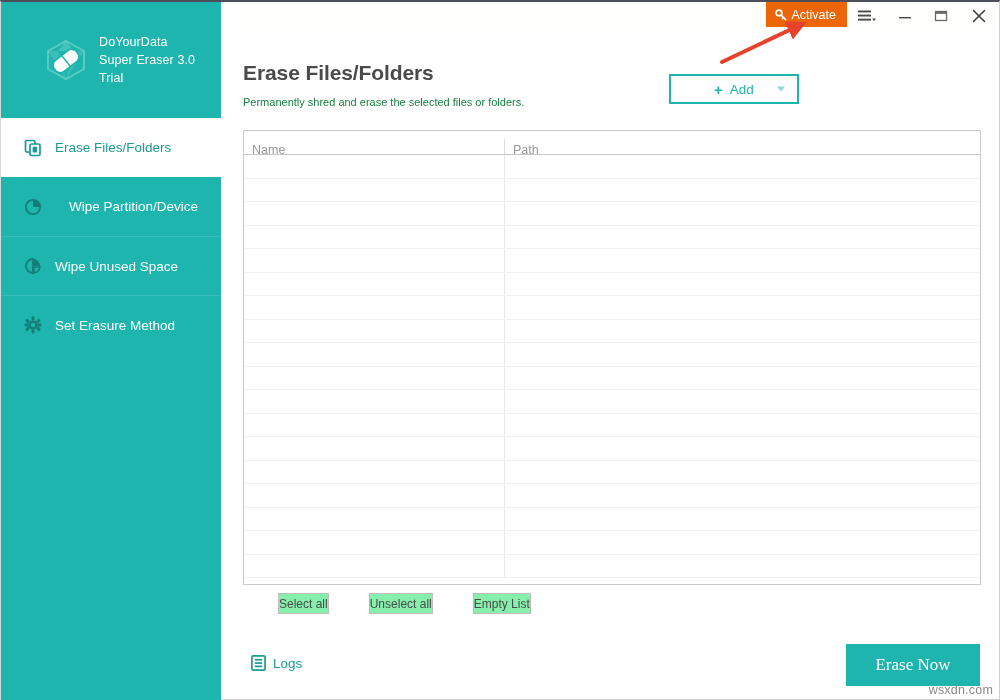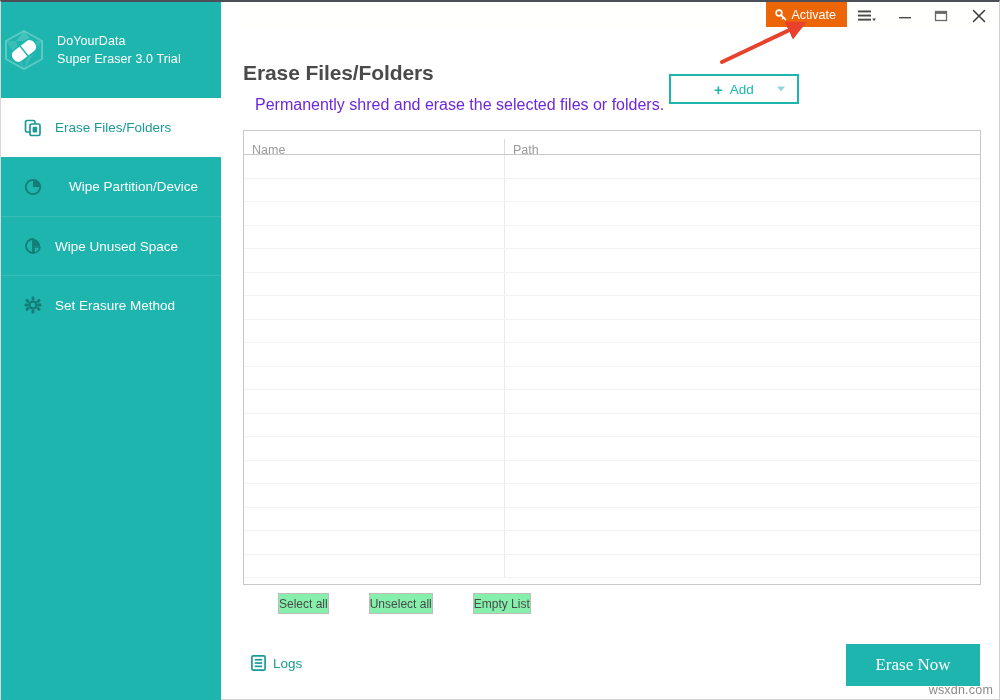--- a/index.html
+++ b/index.html
@@ -20,23 +20,24 @@
   }
 
   
   #sidebar {
     position: absolute;
     left: 0; top: 0;
     width: 220px; height: 698px;
     background: #1db5ad;
   }
   .brand {
-    height: 96px;
+    height: 116px;
     display: flex;
     align-items: center;
+    margin-left: 42px;
   }
   .brand-logo {
     width: 46px; height: 46px;
     position: relative;
     flex: 0 0 46px;
     margin-right: 10px;
   }
   .brand-text { line-height: 1.45; }
   .brand-line1 {
     color: #ffffff; font-size: 12.5px; letter-spacing: .1px;
@@ -113,23 +114,22 @@
     position: absolute;
     left: 22px; top: 32px;
     font-size: 21px;
     font-weight: bold;
     color: #4a4a4a;
     letter-spacing: -0.1px;
   }
   #page-subtitle {
     position: absolute;
     left: 22px; top: 67px;
-    font-size: 16px;
-    color: #6d28d9;
-    margin-left: 12px;
+    font-size: 11px;
+    color: #15803d;
   }
   #add-btn {
     position: absolute;
     left: 448px; top: 45px;
     width: 130px; height: 30px;
     border: 2px solid #1db5ad;
     background: #ffffff;
     display: flex;
     align-items: center;
     justify-content: center;

